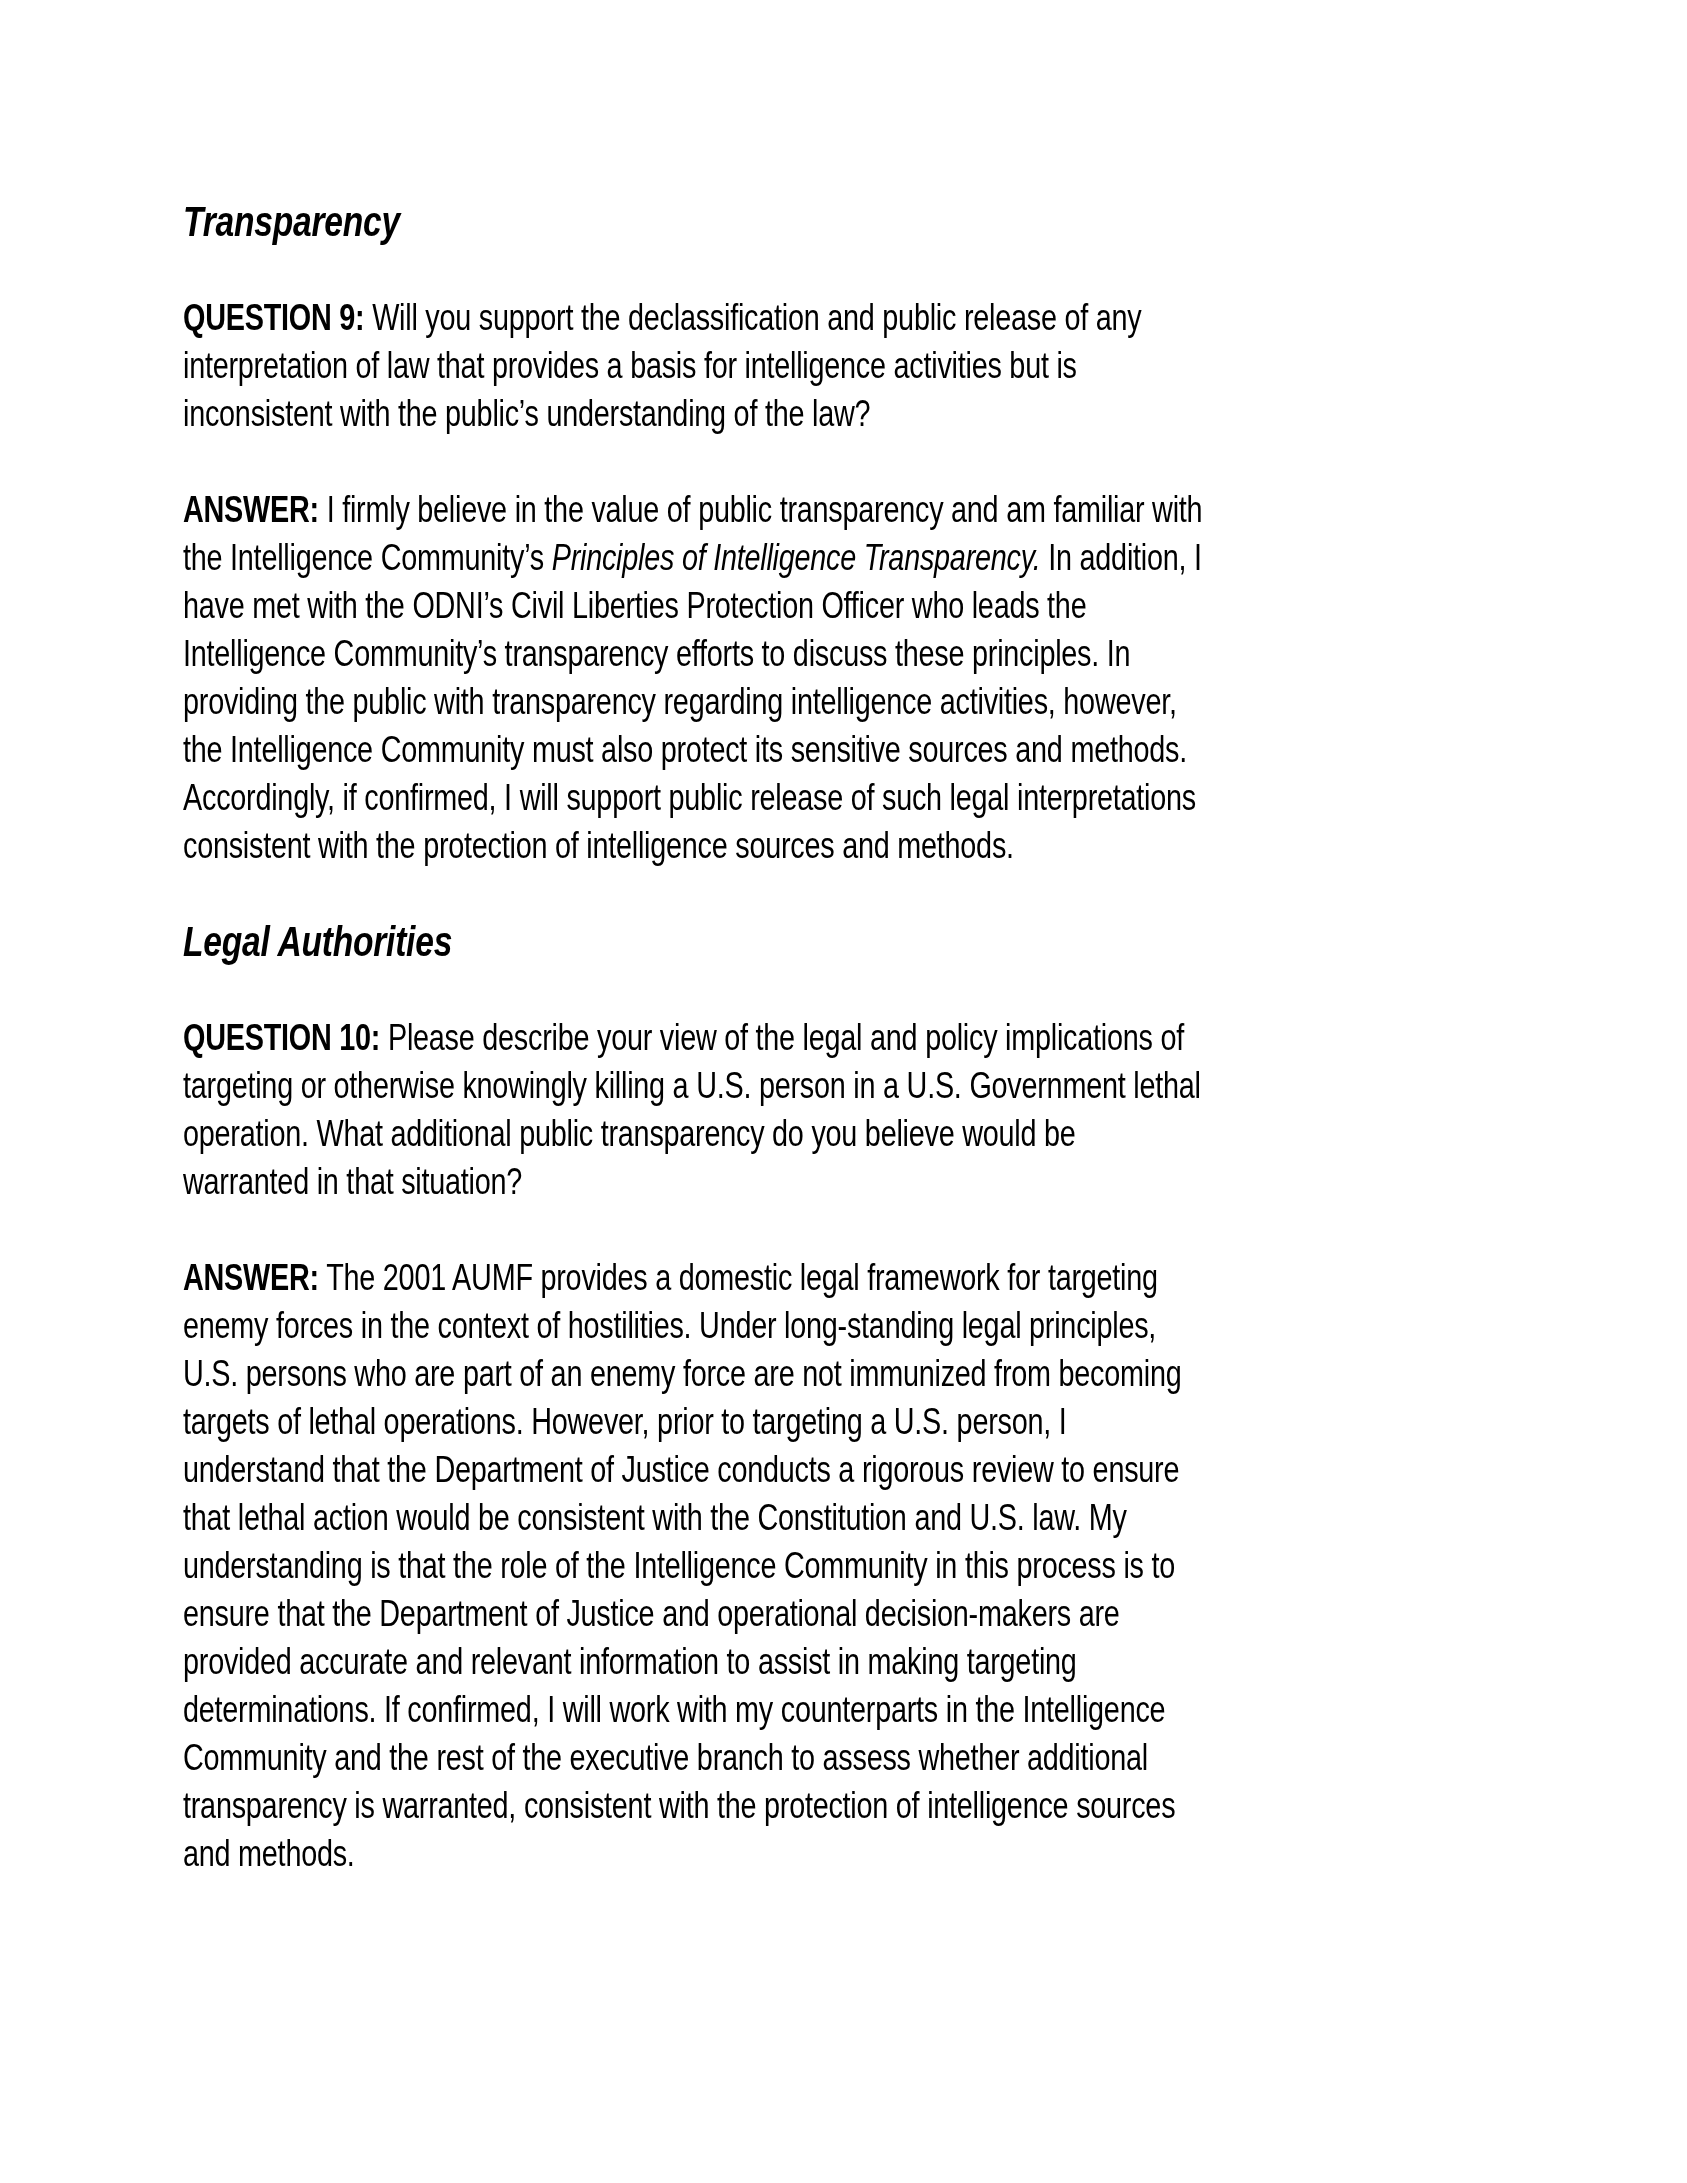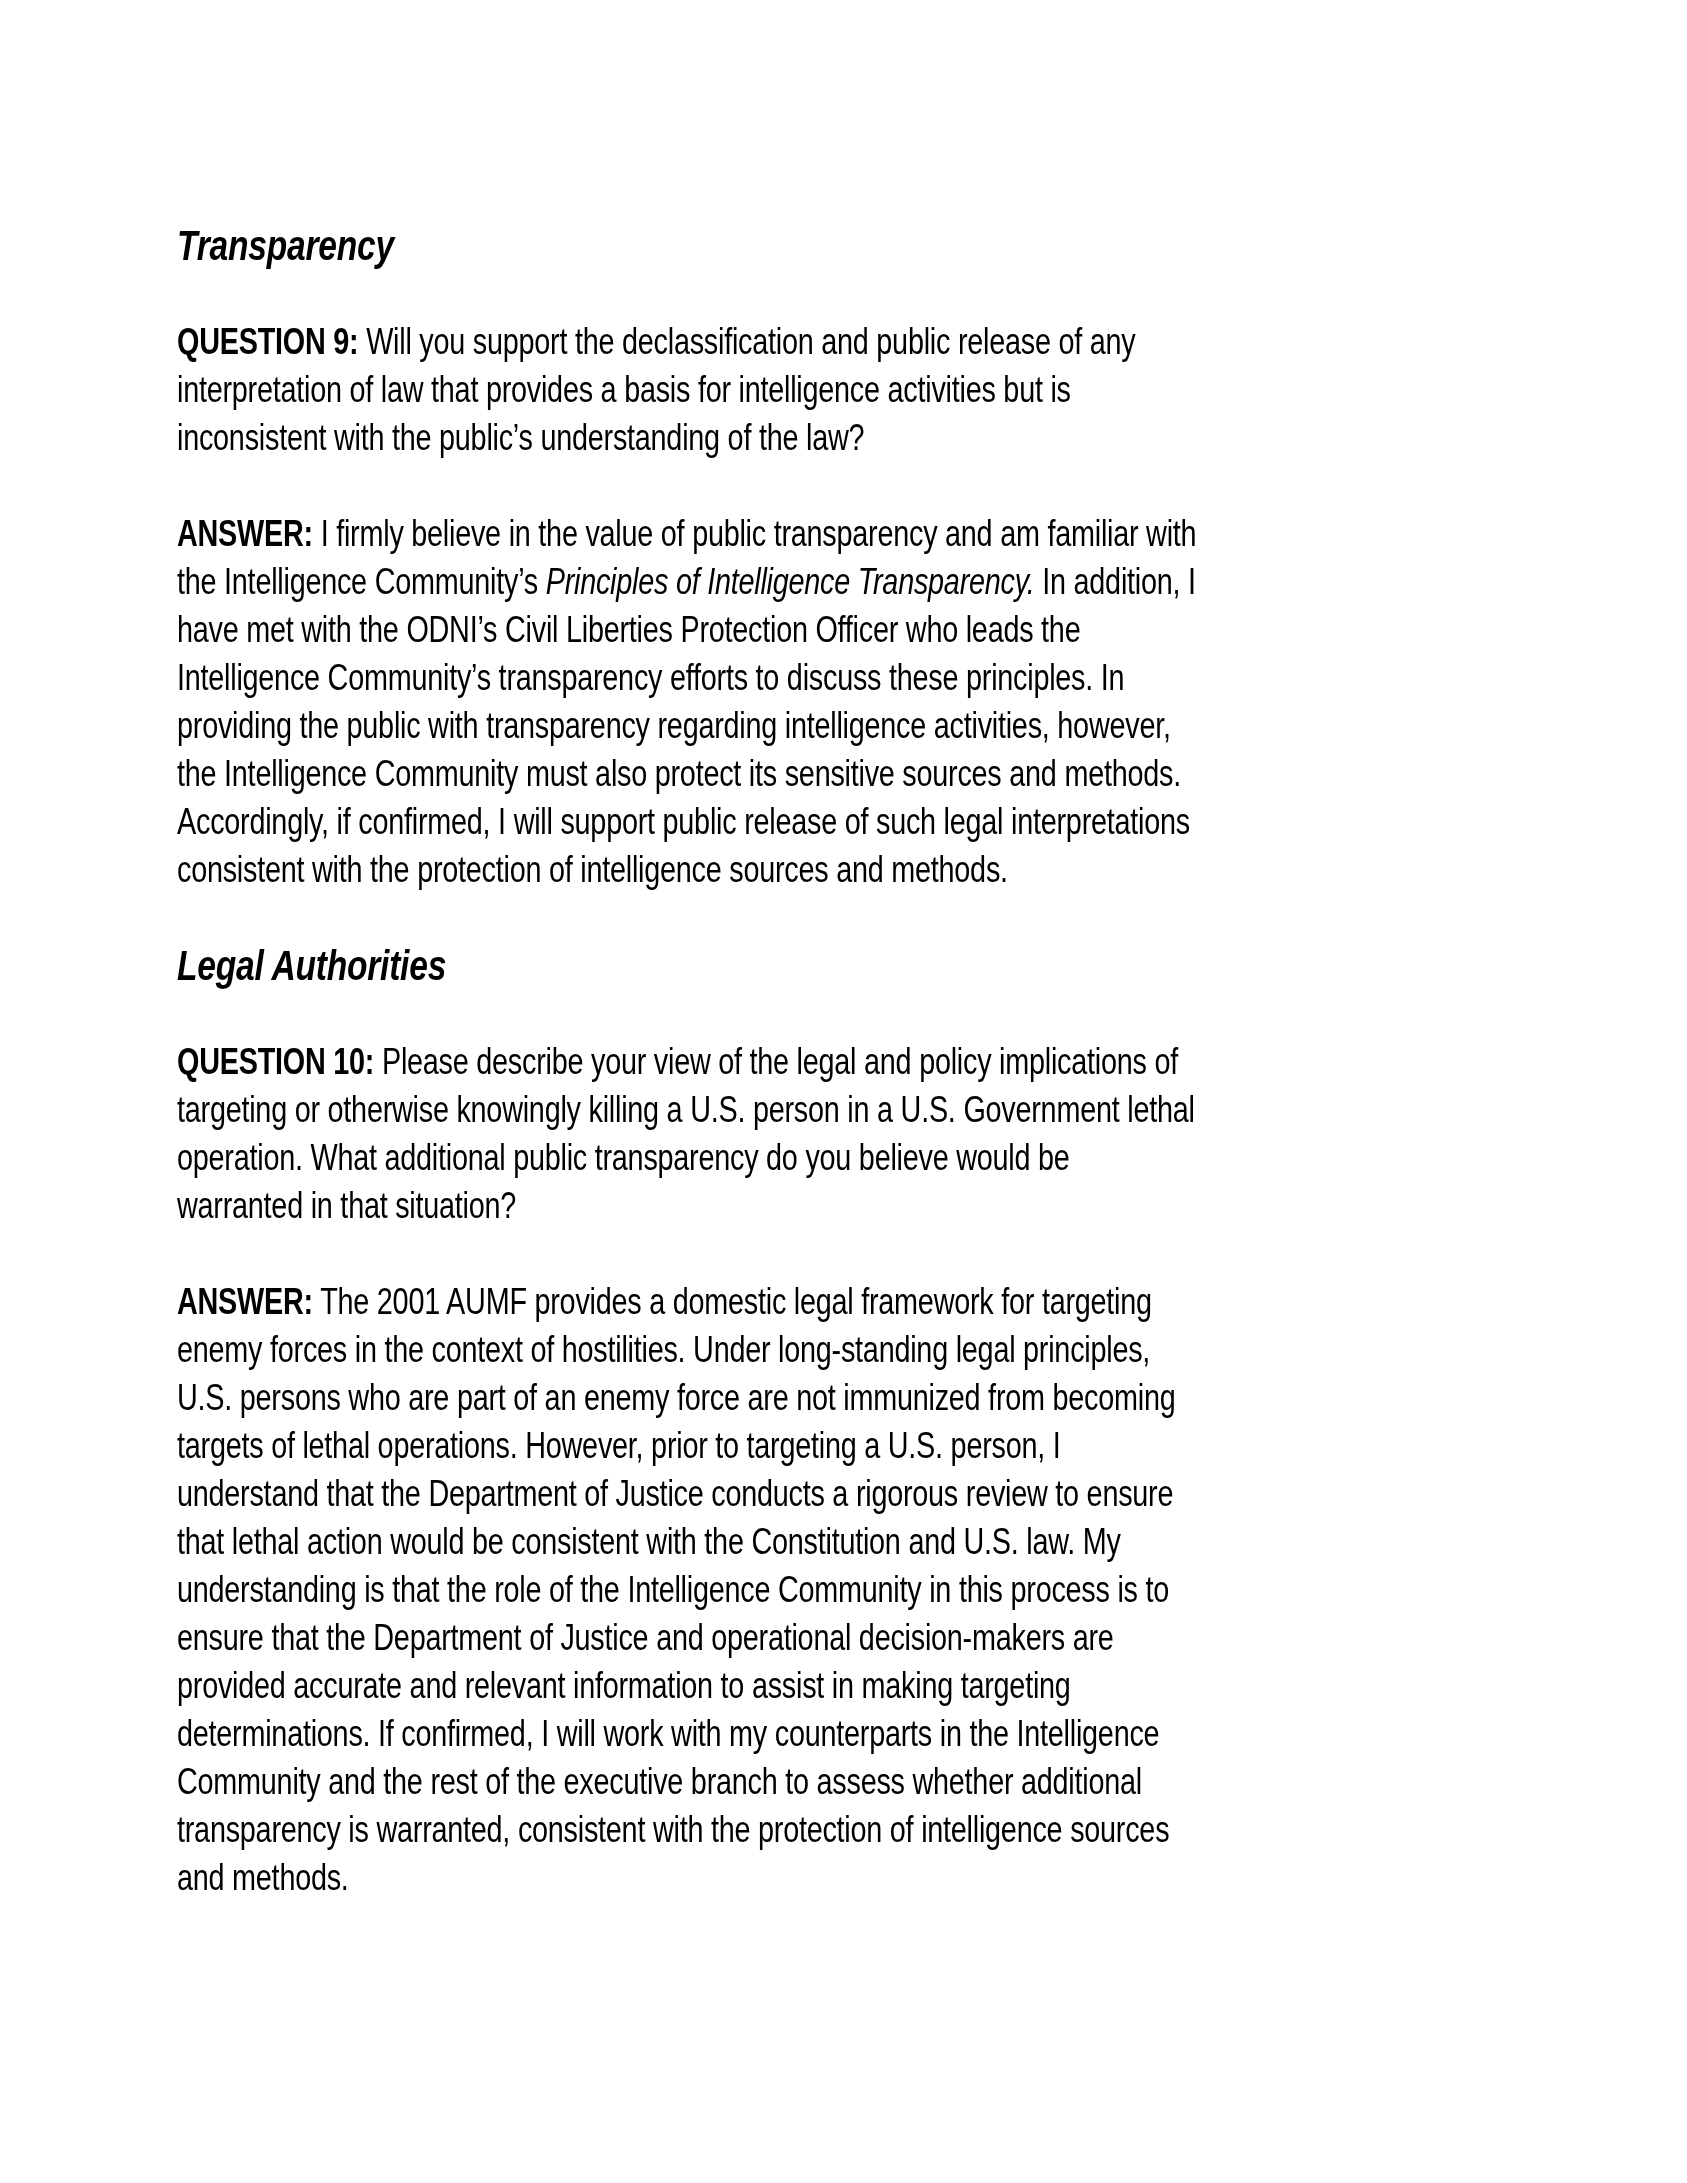--- a/index.html
+++ b/index.html
@@ -10,24 +10,23 @@
   body {
     width: 1687px;
     height: 2183px;
     position: relative;
     overflow: hidden;
     font-family: "Liberation Sans", sans-serif;
     color: #000000;
   }
   .page-content {
     position: absolute;
-    left: 177px;
+    left: 183px;
     top: 198px;
     width: 1504px;
-    margin-top: 24px;
   }
   .para {
     width: 1601px;
     font-size: 36px;
     line-height: 48px;
     white-space: pre-line;
     transform: scaleX(0.8);
     transform-origin: 0 0;
     margin: 0 0 48px 0;
     letter-spacing: -0.3px;

